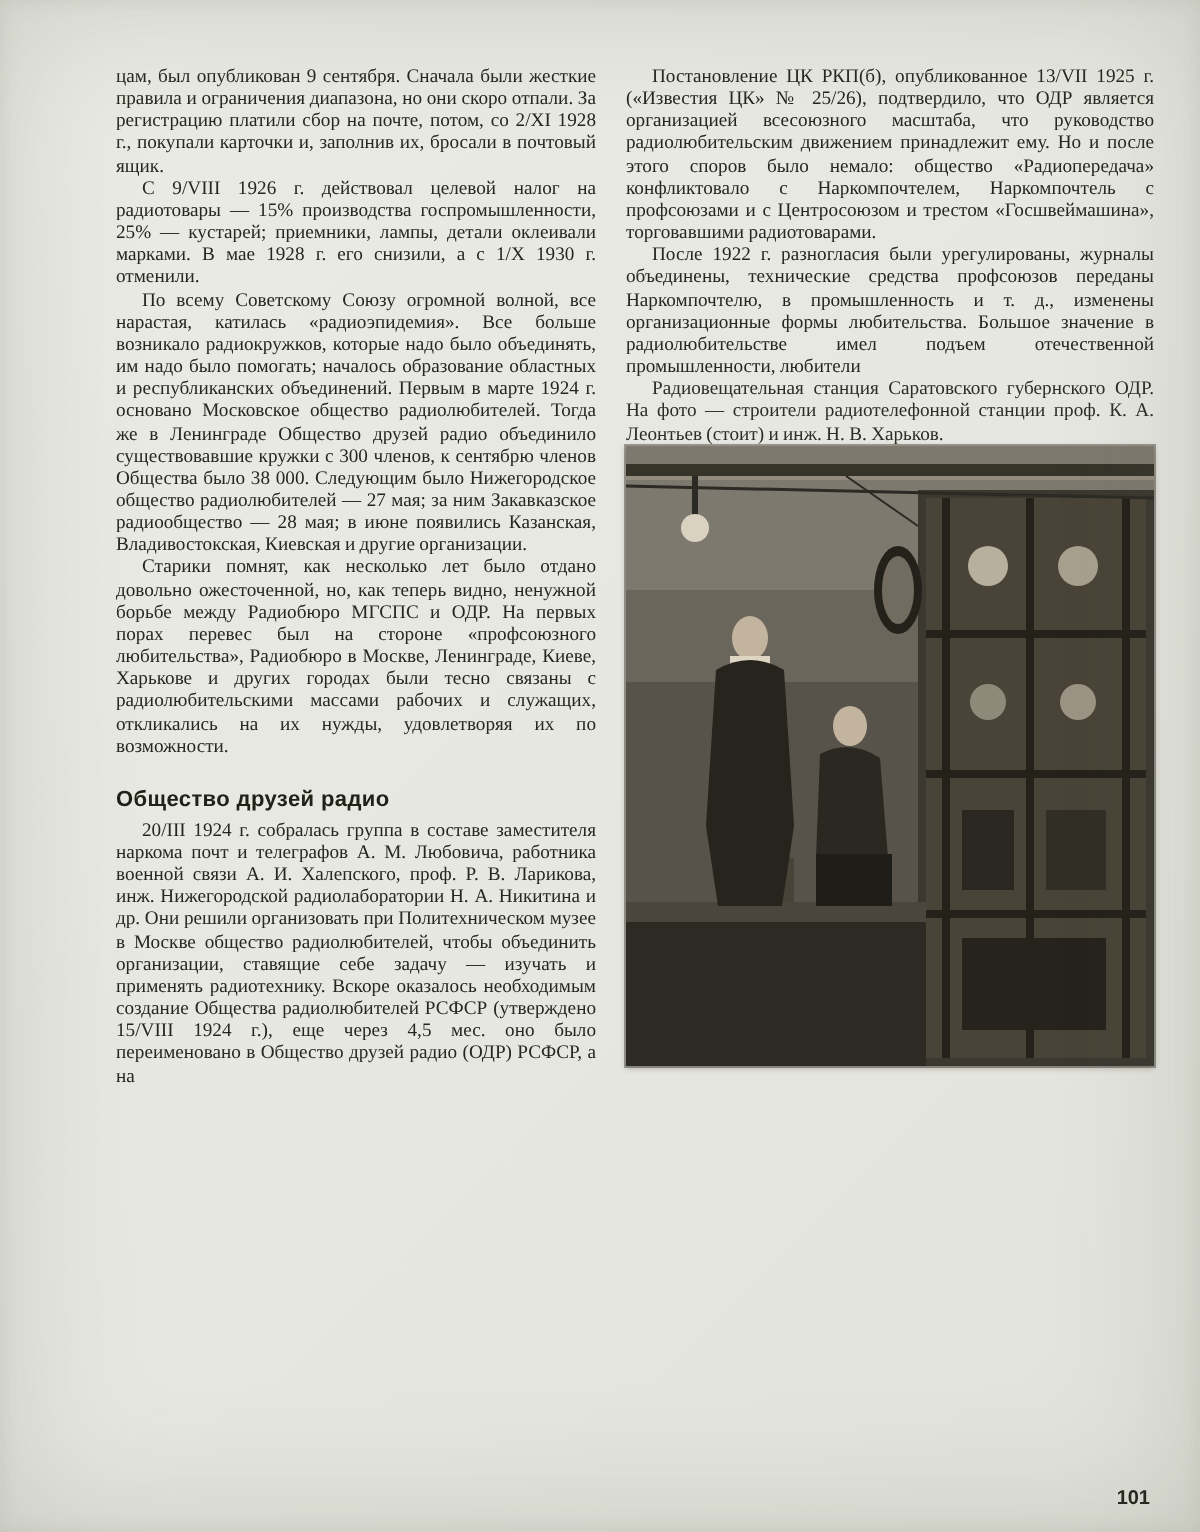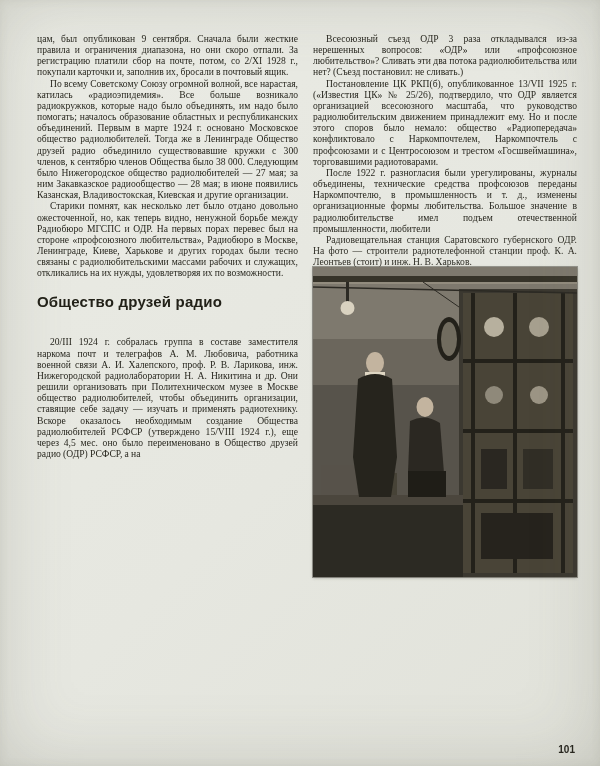--- a/index.html
+++ b/index.html
@@ -6,44 +6,44 @@
   body {
     width: 600px; height: 766px;
     background: linear-gradient(135deg, #eaebe4 0%, #e6e7e0 55%, #e1e2da 100%);
     font-family: "Liberation Serif", "DejaVu Serif", serif;
     color: #28271f;
     position: relative;
     overflow: hidden;
   }
   .page {
     position: absolute; inset: 0;
-    padding: 33px 23px 0 37px;
+    padding: 33px 23px 0 58px;
     box-sizing: border-box;
   }
   .scan-vignette {
     position: absolute; inset: 0; pointer-events: none;
     box-shadow: inset 0 0 70px rgba(95,94,82,.22), inset 0 0 10px rgba(95,94,82,.10);
   }
   .columns { display: flex; gap: 15px; }
   .col-left  { width: 261px; }
   .col-right { width: 264px; }
   p.body {
     font-size: 9.6px; line-height: 11.15px;
     text-align: justify;
     margin: 0;
     text-indent: 13px;
     word-spacing: -0.2px;
   }
   p.noindent { text-indent: 0; }
   .section-heading {
     font-family: "Liberation Sans", "DejaVu Sans", sans-serif;
     font-weight: bold;
-    font-size: 15px;
+    font-size: 11px;
     letter-spacing: .2px;
-    margin: 15px 0 26px 0;
+    margin: 15px 0 4px 0;
     color: #222118;
   }
   .caption {
     font-size: 8.3px; line-height: 9.7px;
     text-align: justify;
     margin: 6px 2px 6px 2px;
     text-indent: 0;
     color: #2e2d25;
     font-family: Liberation Serif, serif;
   }
@@ -65,28 +65,28 @@
 </style>
 </head>
 <body>
 
 <div class="page">
 
   <div class="columns">
 
     <div class="col col-left">
       <p class="body noindent">цам, был опубликован 9 сентября. Сначала были жесткие правила и ограничения диапазона, но они скоро отпали. За регистрацию платили сбор на почте, потом, со 2/XI 1928 г., покупали карточки и, заполнив их, бросали в почтовый ящик.</p>
+      <p class="body">С 9/VIII 1926 г. действовал целевой налог на радиотовары — 15% производства госпромышленности, 25% — кустарей; приемники, лампы, детали оклеивали марками. В мае 1928 г. его снизили, а с 1/X 1930 г. отменили.</p>
       <p class="body">По всему Советскому Союзу огромной волной, все нарастая, катилась «радиоэпидемия». Все больше возникало радиокружков, которые надо было объединять, им надо было помогать; началось образование областных и республиканских объединений. Первым в марте 1924 г. основано Московское общество радиолюбителей. Тогда же в Ленинграде Общество друзей радио объединило существовавшие кружки с 300 членов, к сентябрю членов Общества было 38 000. Следующим было Нижегородское общество радиолюбителей — 27 мая; за ним Закавказское радиообщество — 28 мая; в июне появились Казанская, Владивостокская, Киевская и другие организации.</p>
       <p class="body">Старики помнят, как несколько лет было отдано довольно ожесточенной, но, как теперь видно, ненужной борьбе между Радиобюро МГСПС и ОДР. На первых порах перевес был на стороне «профсоюзного любительства», Радиобюро в Москве, Ленинграде, Киеве, Харькове и других городах были тесно связаны с радиолюбительскими массами рабочих и служащих, откликались на их нужды, удовлетворяя их по возможности.</p>
       <h2 class="section-heading">Общество друзей радио</h2>
       <p class="body">20/III 1924 г. собралась группа в составе заместителя наркома почт и телеграфов А. М. Любовича, работника военной связи А. И. Халепского, проф. Р. В. Ларикова, инж. Нижегородской радиолаборатории Н. А. Никитина и др. Они решили организовать при Политехническом музее в Москве общество радиолюбителей, чтобы объединить организации, ставящие себе задачу — изучать и применять радиотехнику. Вскоре оказалось необходимым создание Общества радиолюбителей РСФСР (утверждено 15/VIII 1924 г.), еще через 4,5 мес. оно было переименовано в Общество друзей радио (ОДР) РСФСР, а на</p>
     </div>
 
     <div class="col col-right">
-      <p class="body">Всесоюзный съезд ОДР 3 раза откладывался из-за нерешенных вопросов: «ОДР» или «профсоюзное любительство»? Сливать эти два потока радиолюбительства или нет? (Съезд постановил: не сливать.)</p>
       <p class="body">Постановление ЦК РКП(б), опубликованное 13/VII 1925 г. («Известия ЦК» № 25/26), подтвердило, что ОДР является организацией всесоюзного масштаба, что руководство радиолюбительским движением принадлежит ему. Но и после этого споров было немало: общество «Радиопередача» конфликтовало с Наркомпочтелем, Наркомпочтель с профсоюзами и с Центросоюзом и трестом «Госшвеймашина», торговавшими радиотоварами.</p>
       <p class="body">После 1922 г. разногласия были урегулированы, журналы объединены, технические средства профсоюзов переданы Наркомпочтелю, в промышленность и т. д., изменены организационные формы любительства. Большое значение в радиолюбительстве имел подъем отечественной промышленности, любители</p>
 
       <p class="body caption">Радиовещательная станция Саратовского губернского ОДР. На фото — строители радиотелефонной станции проф. К. А. Леонтьев (стоит) и инж. Н. В. Харьков.</p>
 
       <div class="photo-frame">
         <svg viewBox="0 0 264 310" width="264" height="310" xmlns="http://www.w3.org/2000/svg">
 
           <rect width="264" height="310" fill="#57534b"></rect>
           <rect y="0" width="264" height="72" fill="#7e796e"></rect>

